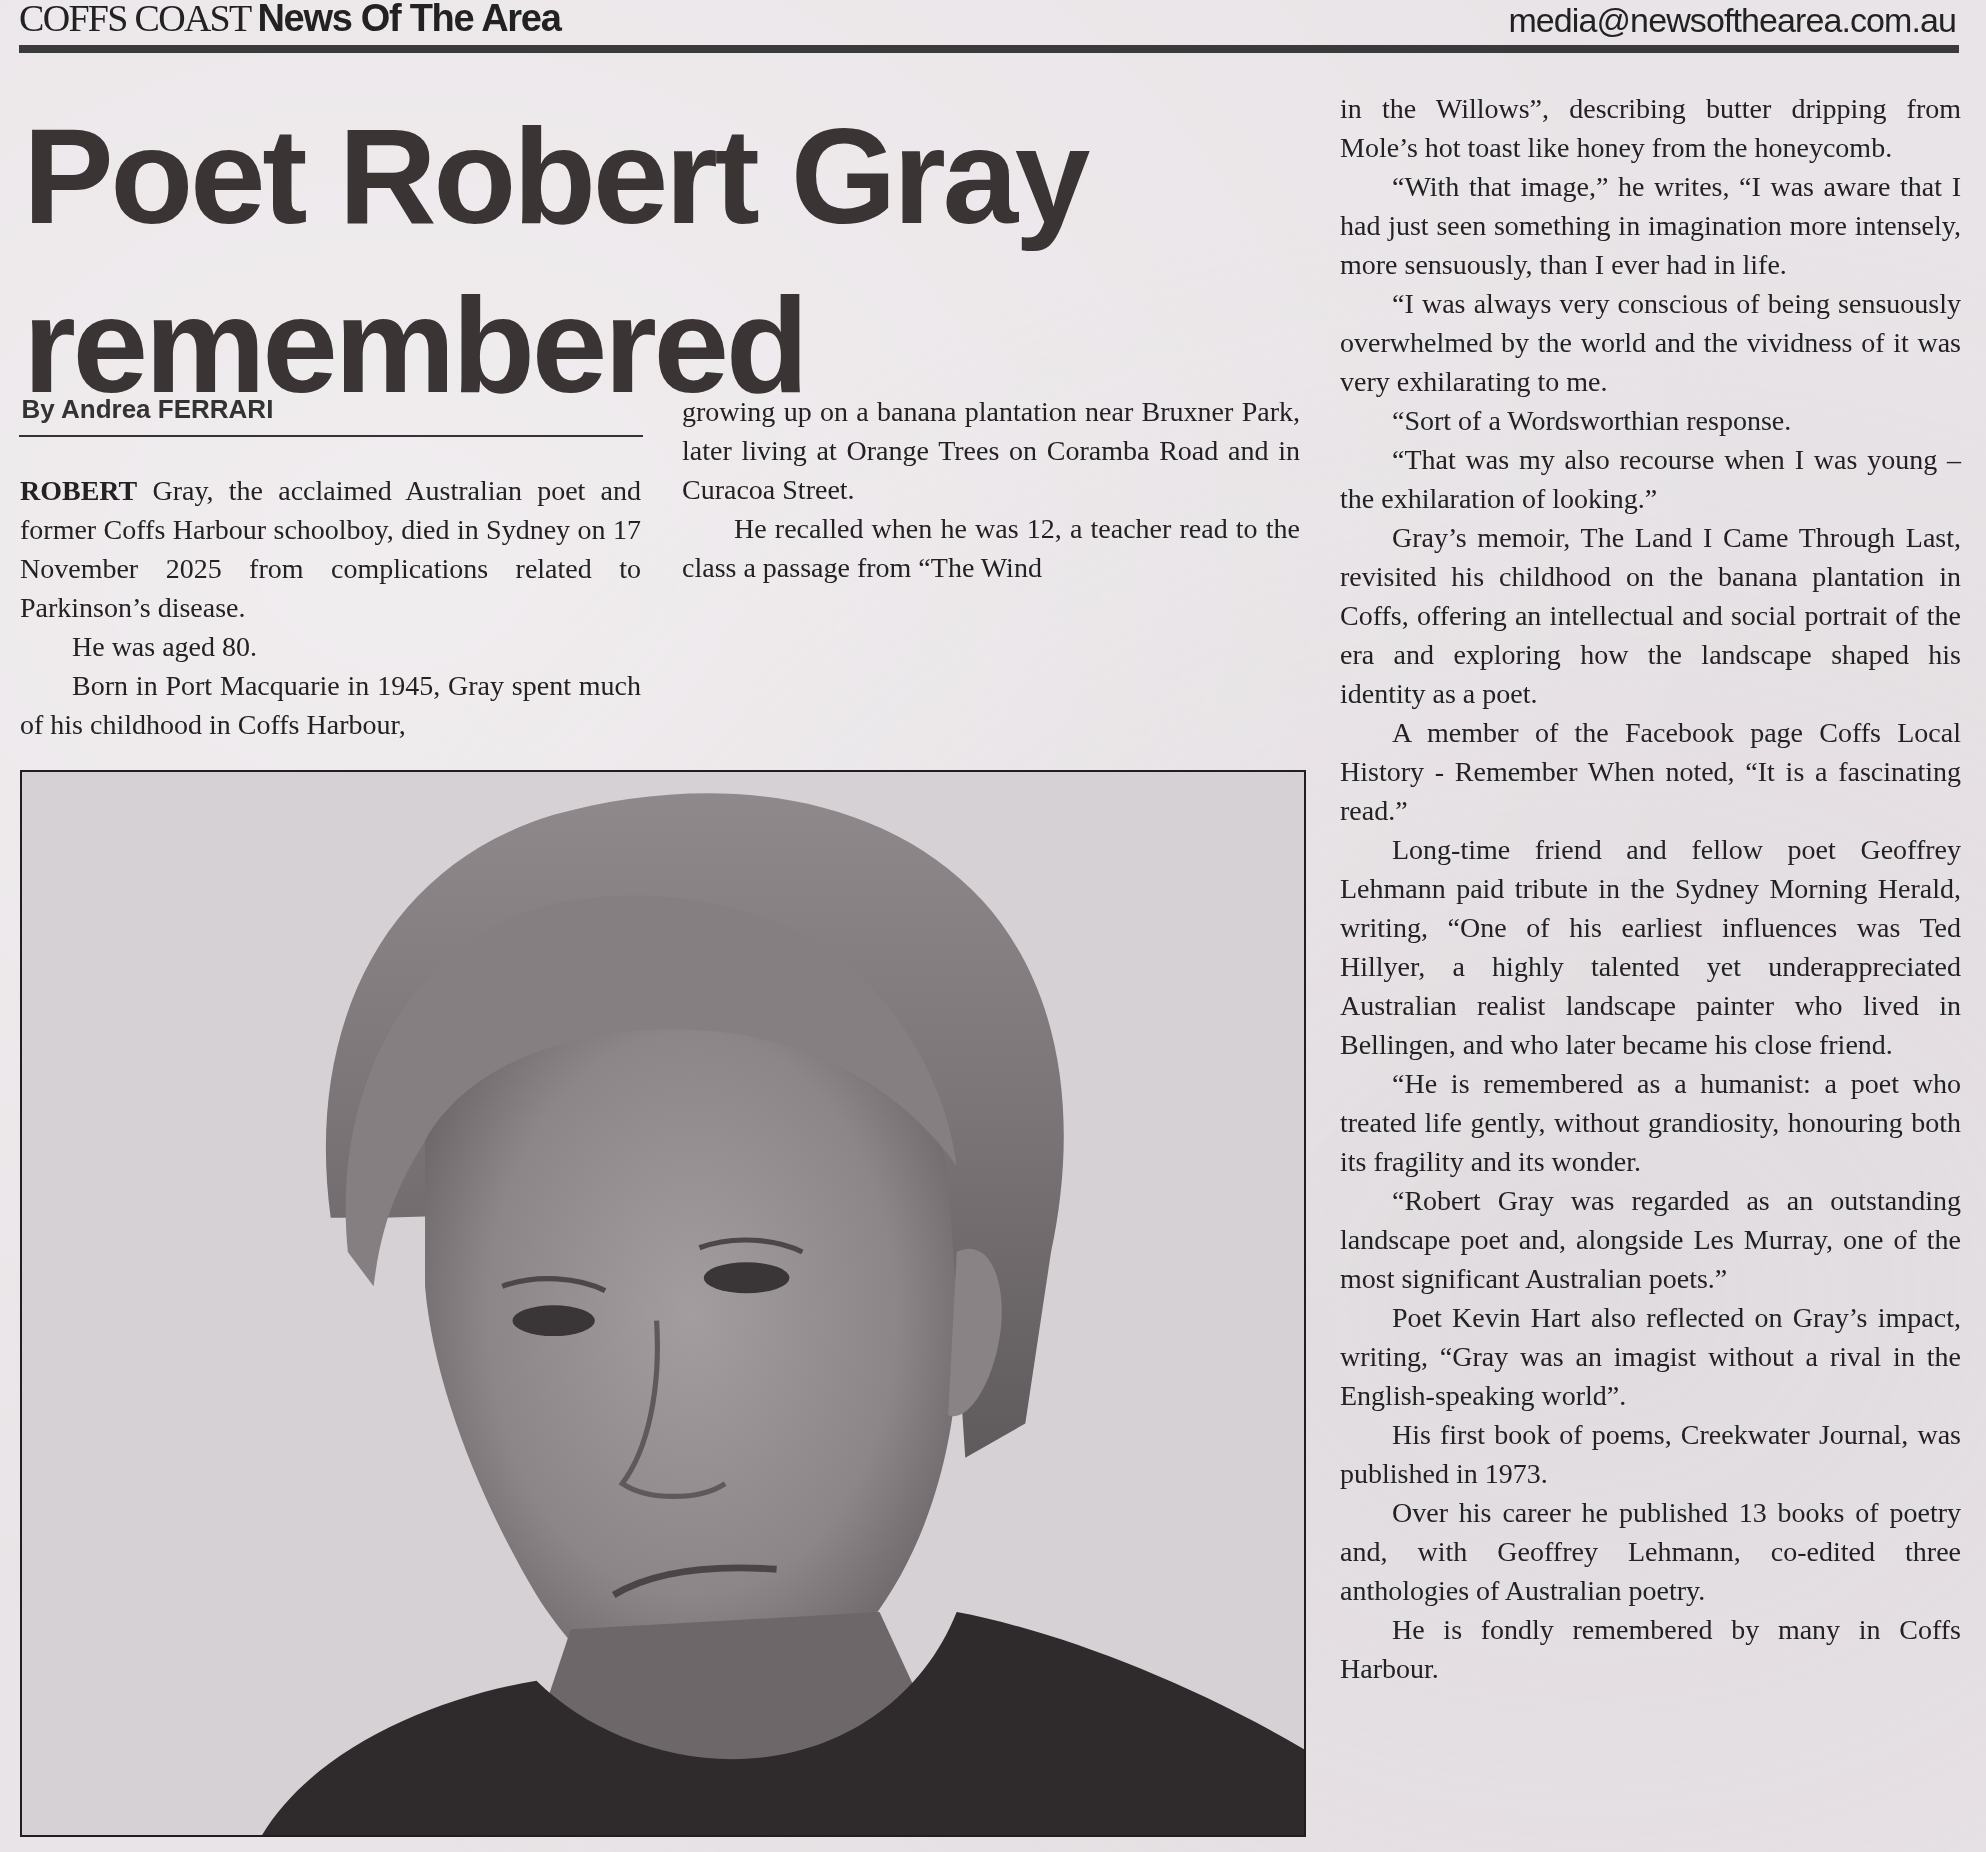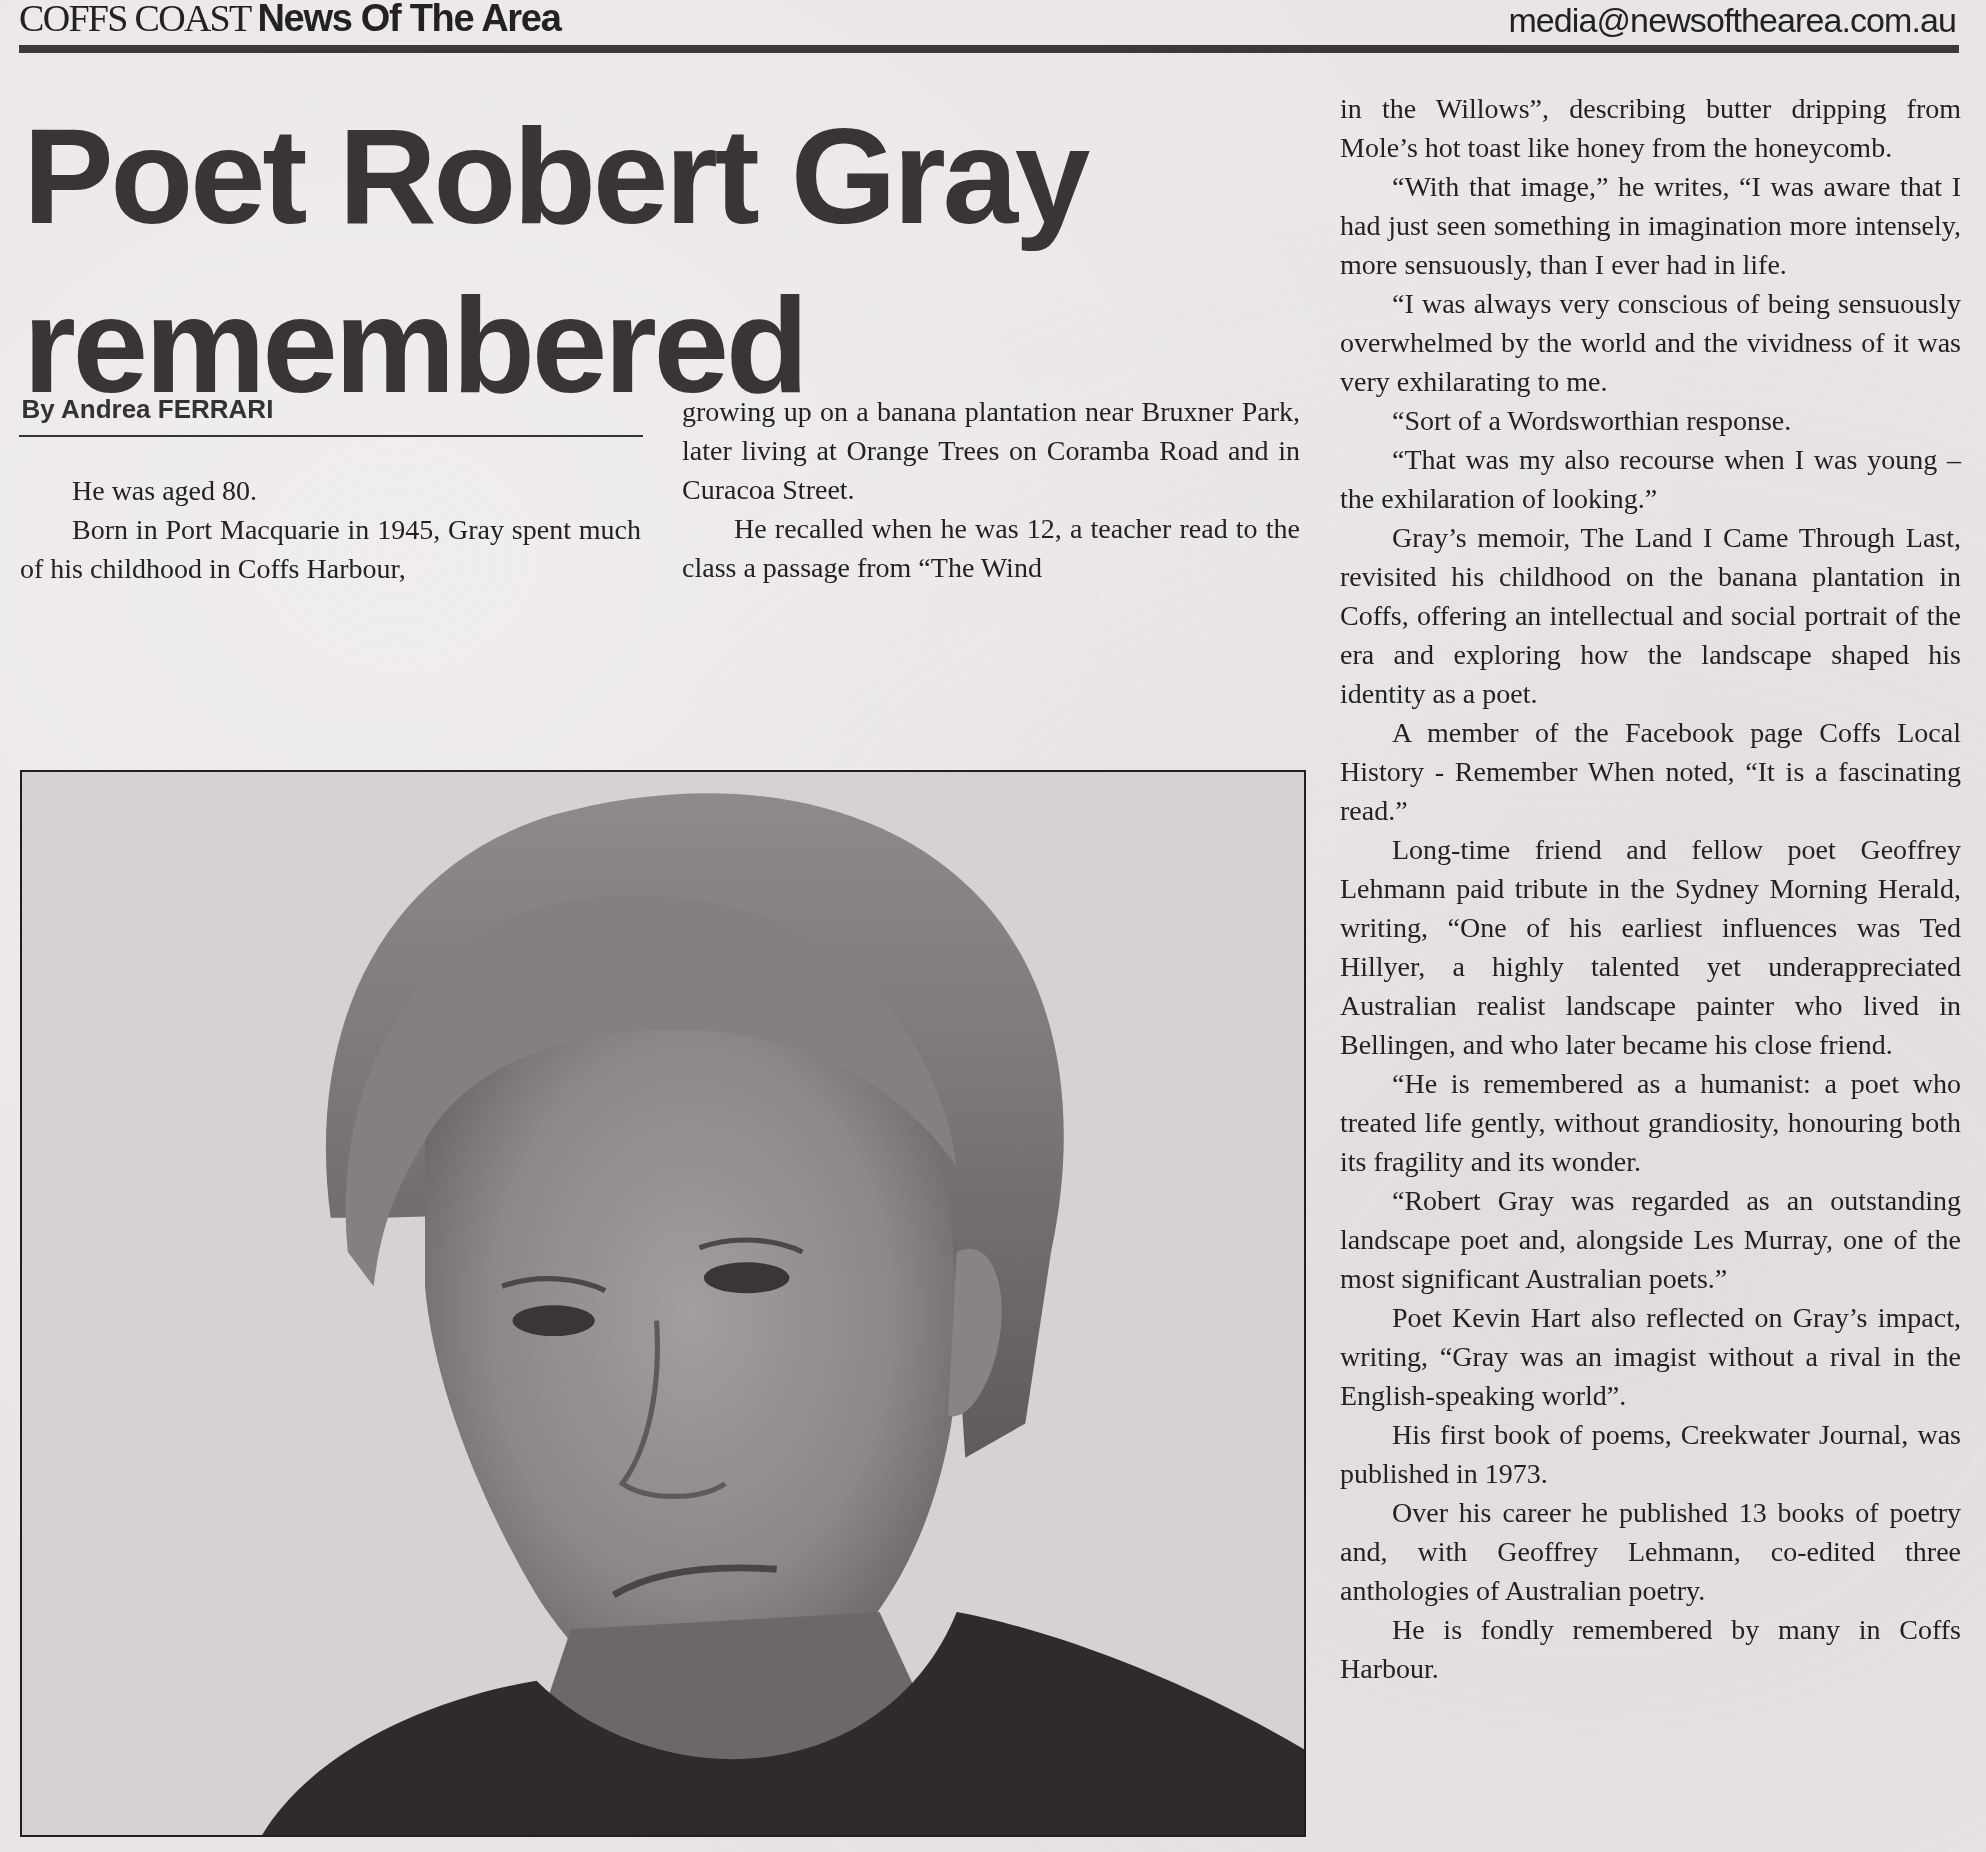--- a/index.html
+++ b/index.html
@@ -54,20 +54,21 @@
 
 <h1 class="headline">
   <span>Poet Robert Gray</span><br>
   <span>remembered</span>
 </h1>
 
 <div class="byline">By Andrea FERRARI</div>
 <div class="byline-rule"></div>
 
 <div class="col col1">
+  <p class="noindent"><span class="dropword">ROBERT</span><span> Gray, the acclaimed Australian poet and former Coffs Harbour schoolboy, died in Sydney on 17 November 2025 from complications related to Parkinson’s disease.</span></p>
   <p>He was aged 80.</p>
   <p>Born in Port Macquarie in 1945, Gray spent much of his childhood in Coffs Harbour,</p>
 </div>
 
 <div class="col col2">
   <p class="noindent">growing up on a banana plantation near Bruxner Park, later living at Orange Trees on Coramba Road and in Curacoa Street.</p>
   <p>He recalled when he was 12, a teacher read to the class a passage from “The Wind</p>
 </div>
 
 <div class="col col3">

